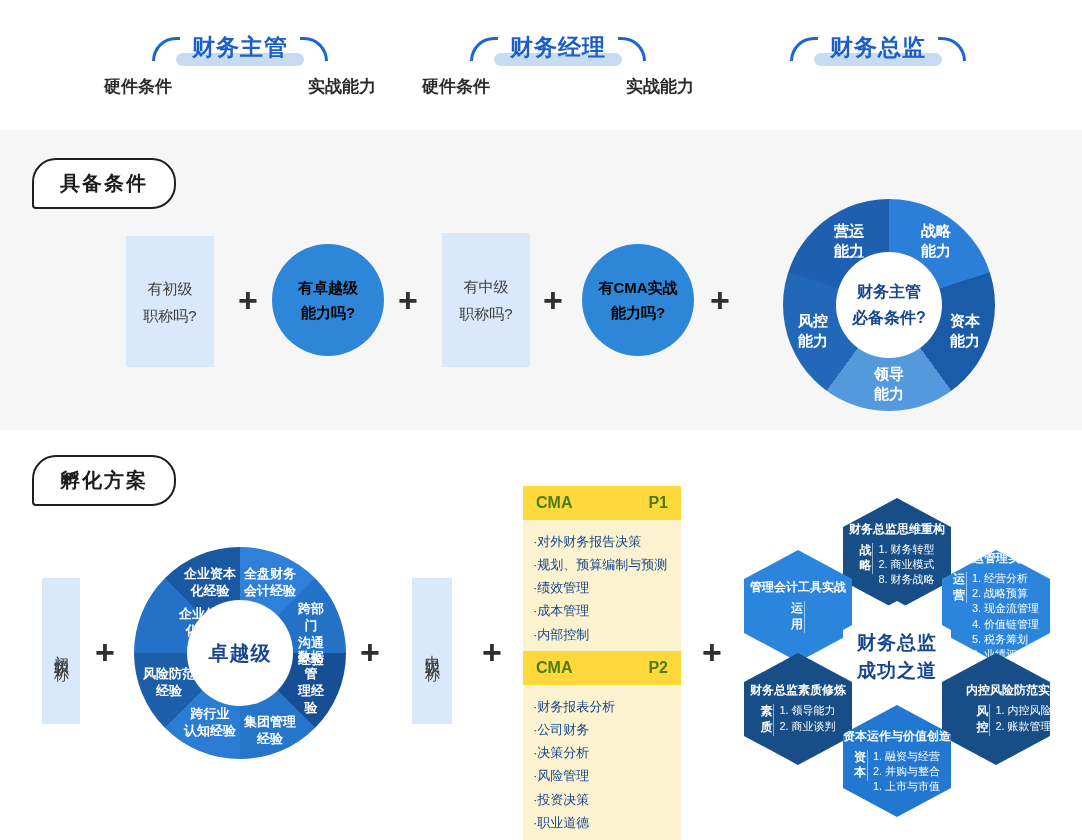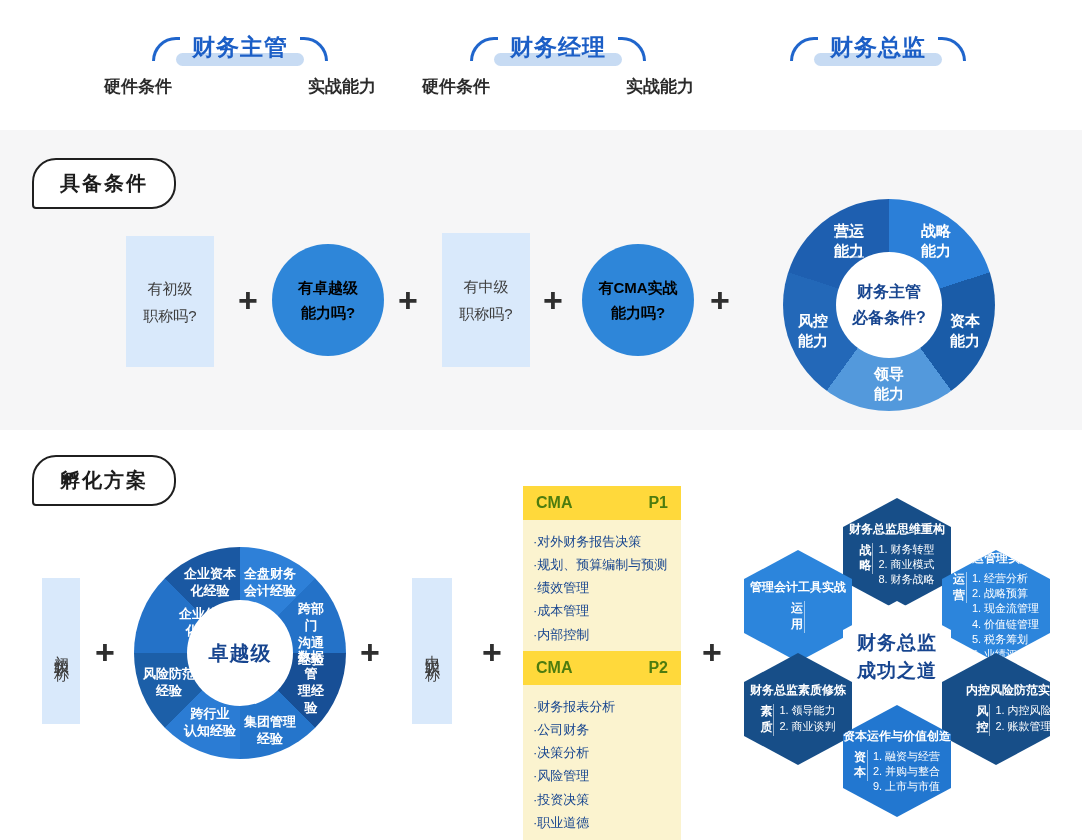--- a/index.html
+++ b/index.html
@@ -246,21 +246,21 @@
       </div>
     </div>
 
     <div class="hex ur bright">
       <div class="hex-title">营运管理实战</div>
       <div class="hex-body">
         <div class="hex-tag">运营</div>
         <ul class="hex-list">
           <li>1. 经营分析</li>
           <li>2. 战略预算</li>
-          <li>1. 现金流管理</li>
+          <li>3. 现金流管理</li>
           <li>4. 价值链管理</li>
           <li>5. 税务筹划</li>
           <li>6. 业绩评价</li>
         </ul>
       </div>
     </div>
 
     <div class="hex ct">
       <div class="hex-center-text pre">财务总监
 成功之道</div>
@@ -288,18 +288,18 @@
       </div>
     </div>
 
     <div class="hex bt mid">
       <div class="hex-title">资本运作与价值创造</div>
       <div class="hex-body">
         <div class="hex-tag">资本</div>
         <ul class="hex-list">
           <li>1. 融资与经营</li>
           <li>2. 并购与整合</li>
-          <li>9. 上市与市值</li>
+          <li>1. 上市与市值</li>
         </ul>
       </div>
     </div>
   </div>
 </div>
 
 </body></html>

